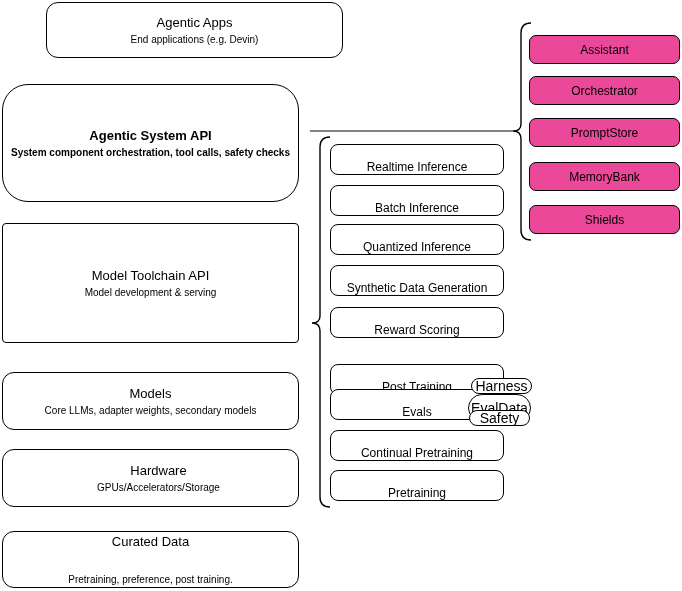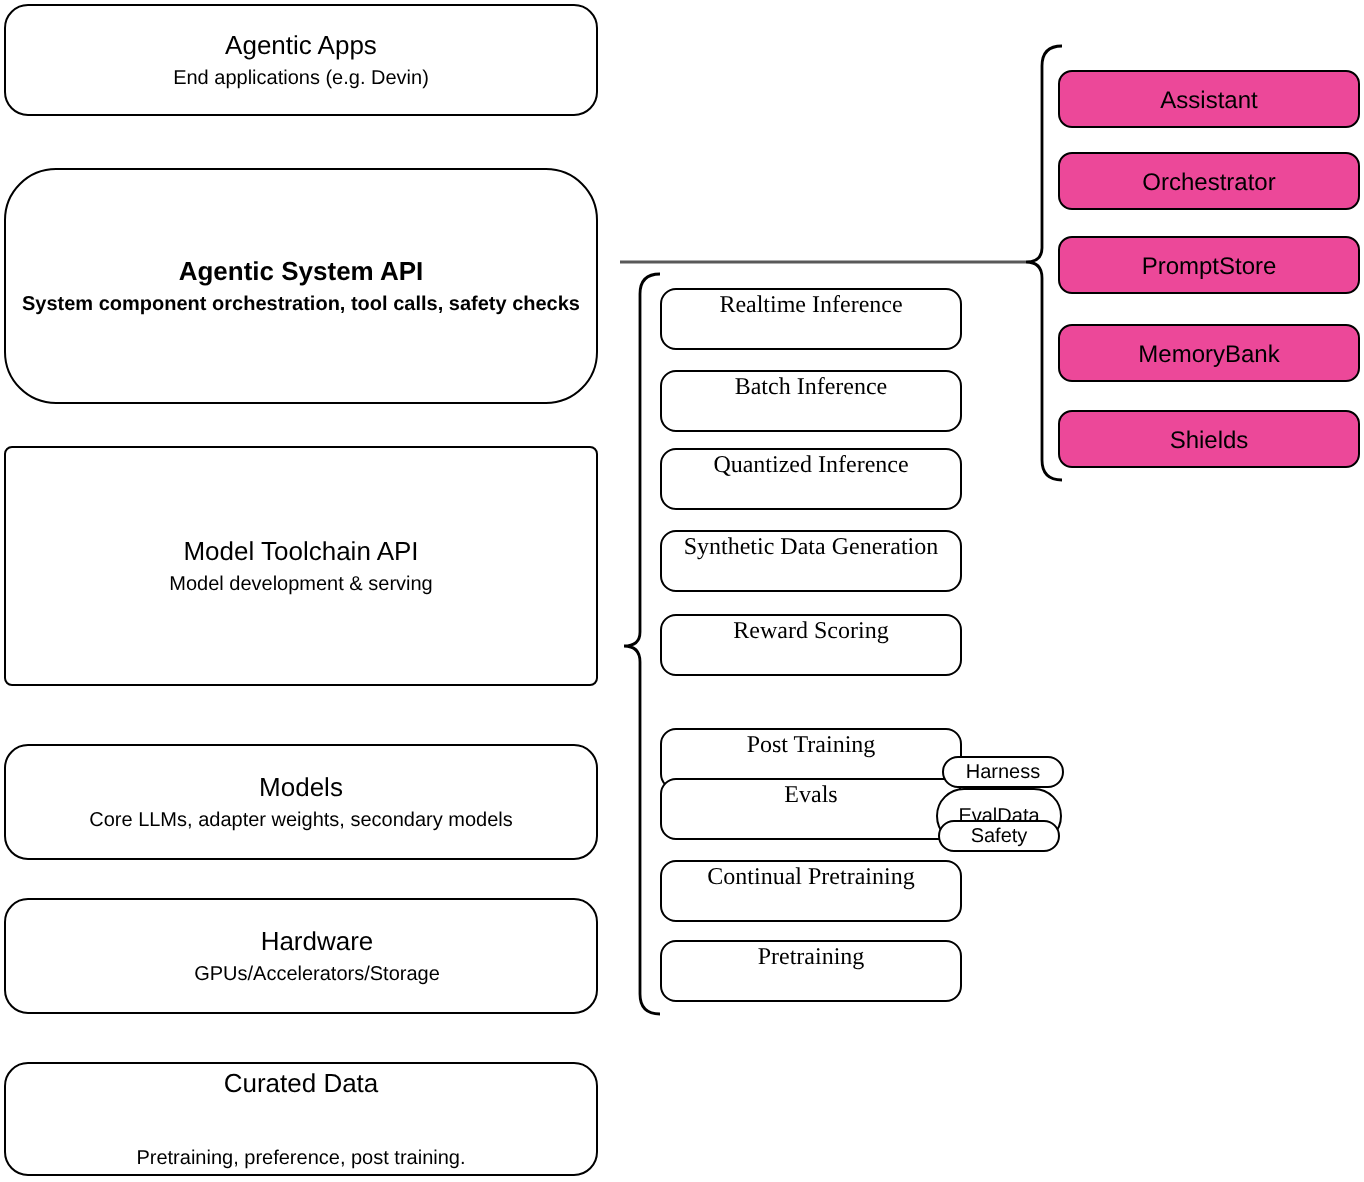--- a/index.html
+++ b/index.html
@@ -26,43 +26,42 @@
     background: #fff;
     display: flex;
     flex-direction: column;
     align-items: center;
     justify-content: center;
     gap: 4px;
     text-align: center;
   }
   .lbox .t { font-size: 13px; line-height: 15px; }
   .lbox .s { font-size: 10px; line-height: 12px; }
-  #lb-apps      { top: 2px;   height: 56px;  border-radius: 12px; }
+  #lb-apps      { top: 2px;   height: 56px;  border-radius: 12px; margin-left: 44px; }
   #lb-system    { top: 84px;  height: 118px; border-radius: 26px; font-weight: bold; }
   #lb-toolchain { top: 223px; height: 120px; border-radius: 4px; }
   #lb-models    { top: 372px; height: 58px;  border-radius: 12px; }
   #lb-hardware  { top: 449px; height: 58px;  border-radius: 12px; padding-left: 16px; }
   #lb-data      { top: 531px; height: 57px;  border-radius: 12px; gap: 25px; }
 
   
   .mbox {
     position: absolute;
     left: 330px;
-    width: 151px;
+    width: 174px;
     height: 31px;
     box-sizing: border-box;
     border: 1.5px solid #000;
     border-radius: 8px;
     background: #fff;
     display: flex;
-    align-items: flex-start;
+    align-items: flex-end;
     justify-content: center;
     font-size: 12px;
     text-align: center;
-    font-family: Liberation Serif, serif;
   }
   #mb-0 { top: 144px; } #mb-1 { top: 185px; } #mb-2 { top: 224px; }
   #mb-3 { top: 265px; } #mb-4 { top: 307px; } #mb-5 { top: 348px; margin-top: 16px; }
   #mb-6 { top: 389px; } #mb-7 { top: 430px; } #mb-8 { top: 470px; }
 
   
   .rbox {
     position: absolute;
     left: 529px;
     width: 151px;
@@ -83,21 +82,21 @@
   
   .tag {
     position: absolute;
     box-sizing: border-box;
     border: 1.5px solid #000;
     border-radius: 999px;
     background: #fff;
     display: flex;
     align-items: center;
     justify-content: center;
-    font-size: 10px;
+    font-size: 14px;
     z-index: 3;
   }
   #tag-harness  { left: 471px; top: 378px; width: 61px; height: 16px; }
   #tag-evaldata { left: 468px; top: 394px; width: 63px; height: 28px; }
   #tag-safety   { left: 469px; top: 410px; width: 61px; height: 16px; }
 
   #connector-layer {
     position: absolute;
     left: 0; top: 0;
     width: 682px;

